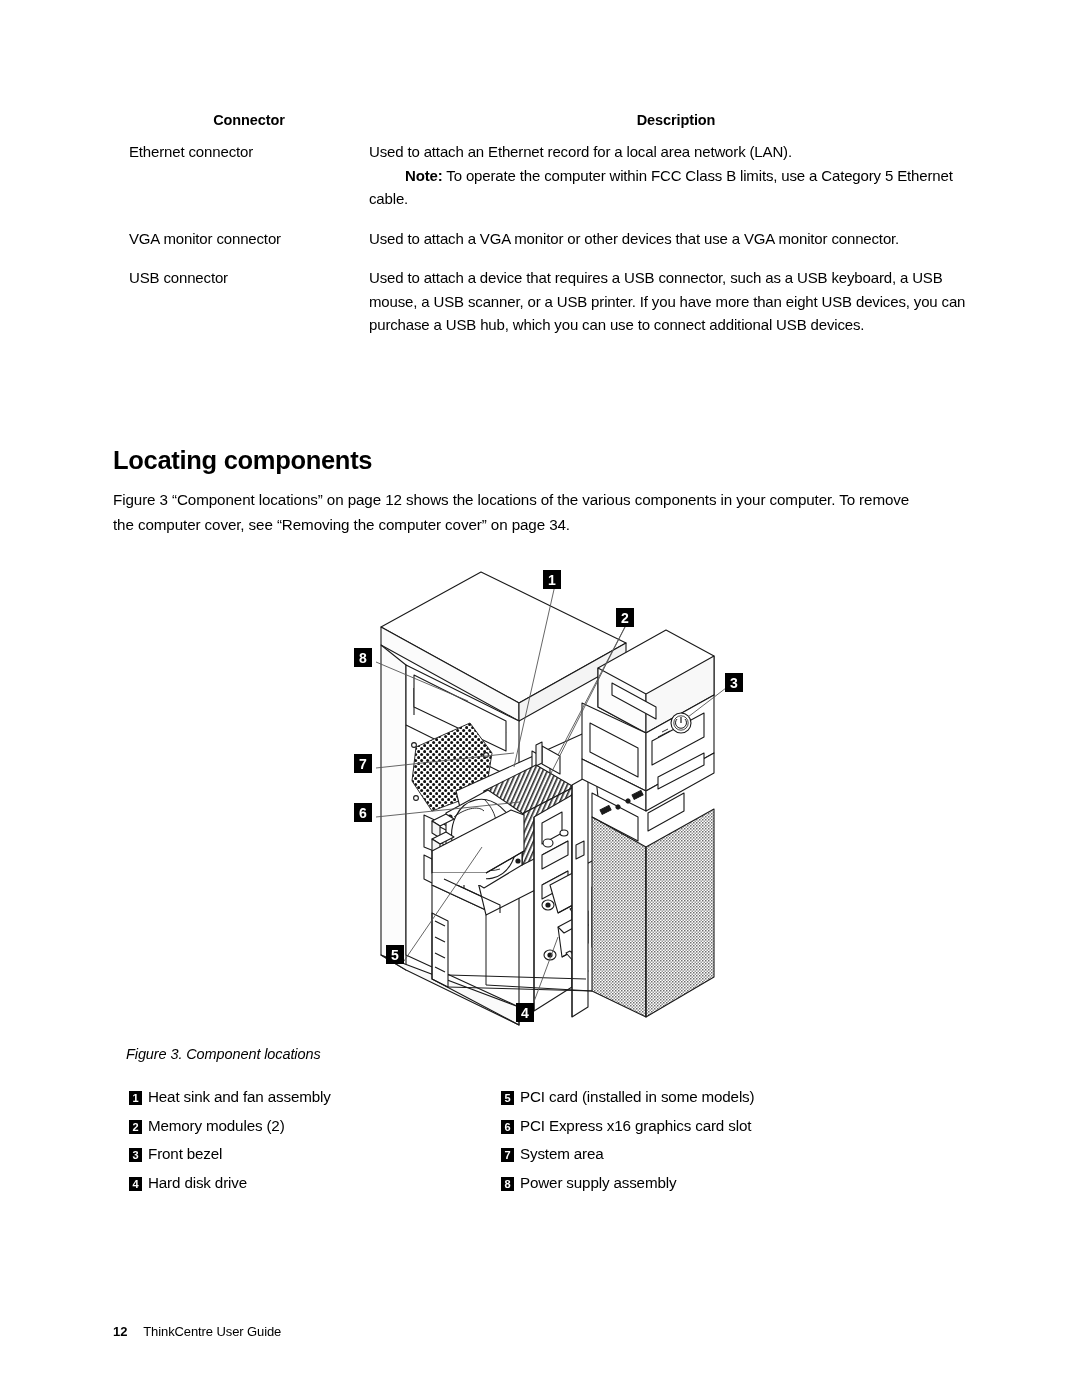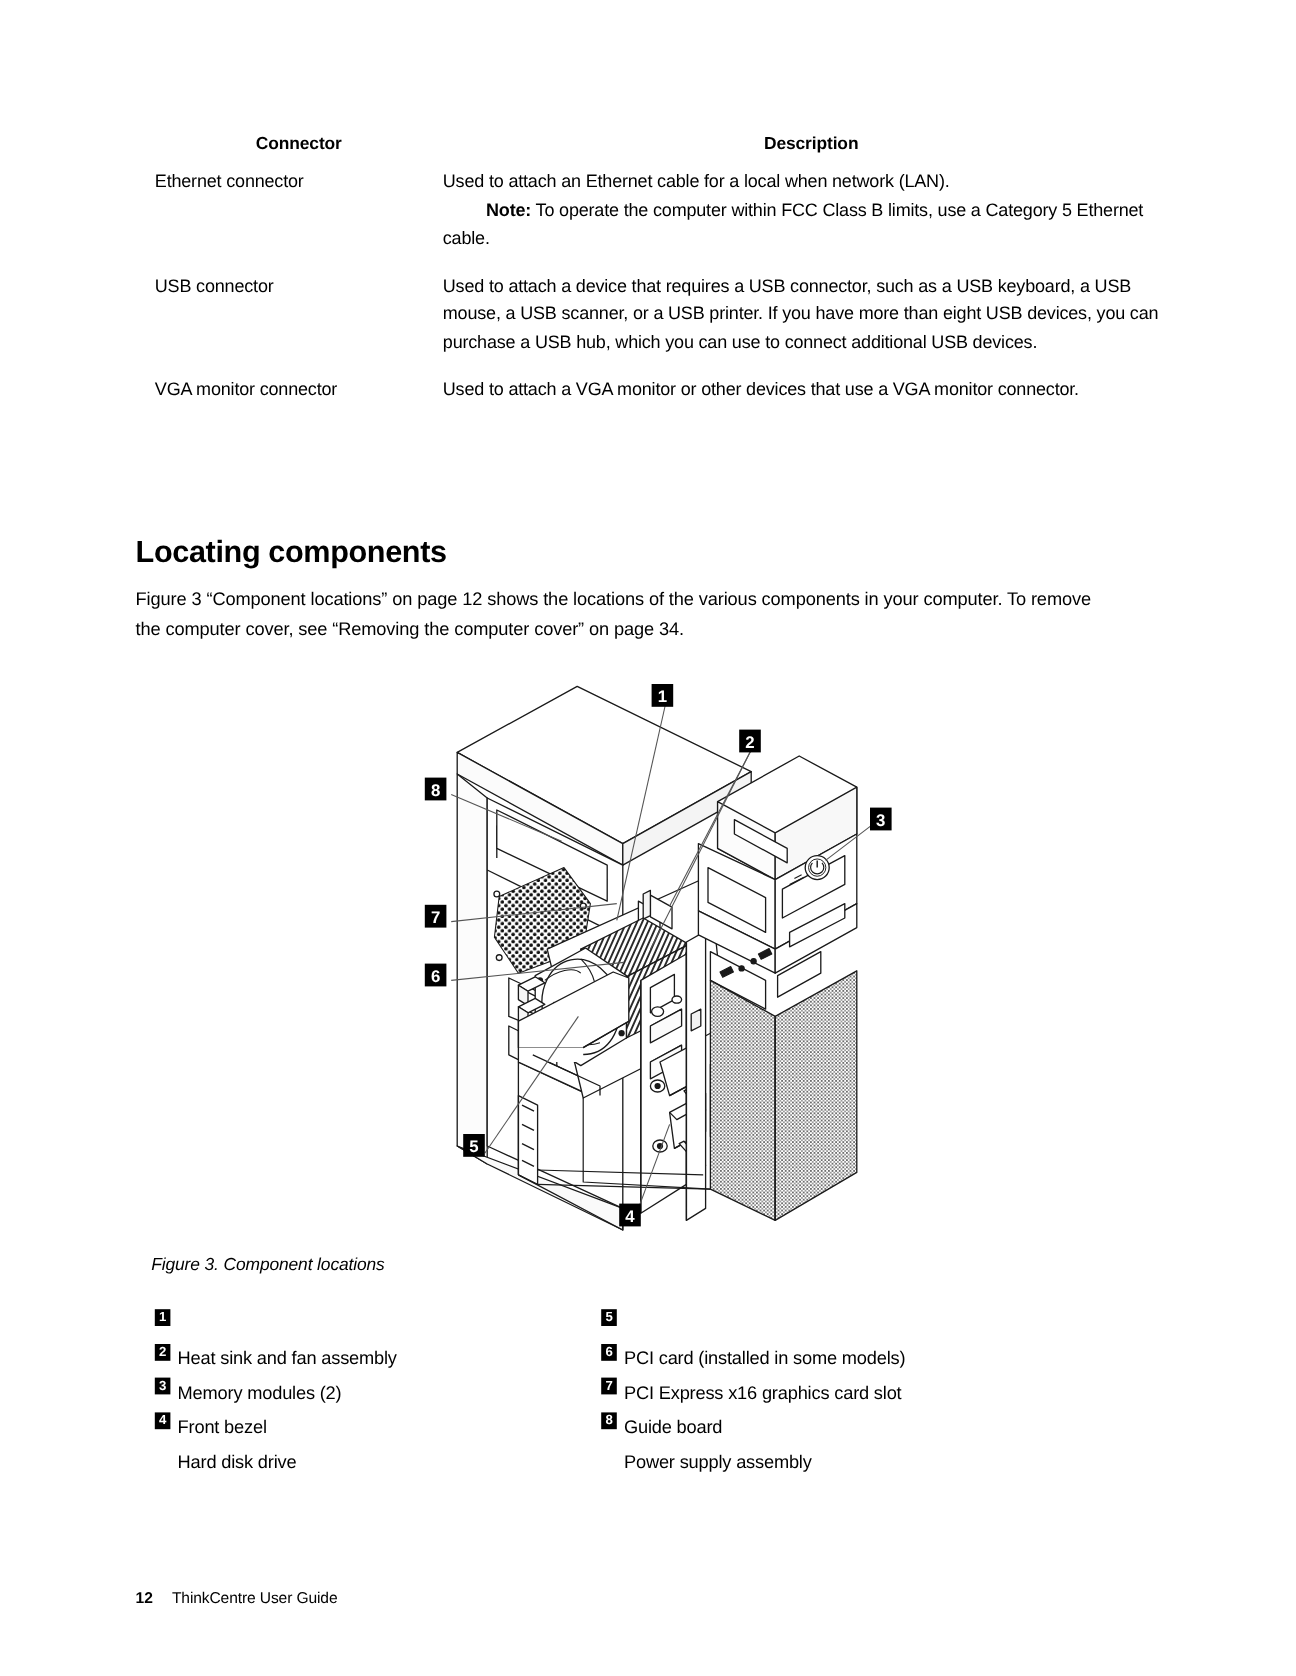--- a/index.html
+++ b/index.html
@@ -127,21 +127,21 @@
     font-weight: bold;
     font-family: "Liberation Sans", sans-serif;
     width: 13px;
     height: 14px;
     line-height: 14px;
     text-align: center;
     margin-right: 6px;
     margin-top: 3px;
     flex: 0 0 auto;
   }
-  .legend-label { display: inline-block; margin-top: 36px; }
+  .legend-label { display: inline-block; }
 
   
   .footer {
     position: absolute;
     left: 97px;
     top: 1324px;
     font-size: 13px;
     letter-spacing: -0.1px;
   }
   .footer .pg {
@@ -158,31 +158,31 @@
     <thead>
       <tr>
         <th class="col-a">Connector</th>
         <th class="col-b">Description</th>
       </tr>
     </thead>
     <tbody>
       <tr>
         <td class="c-name">Ethernet connector</td>
         <td class="c-desc">
-          <span>Used to attach an Ethernet cable for a local when network (LAN).</span><br>
+          <span>Used to attach an Ethernet record for a local area network (LAN).</span><br>
           <span class="note-lbl">Note:</span><span> To operate the computer within FCC Class B limits, use a Category 5 Ethernet cable.</span>
         </td>
       </tr>
       <tr>
+        <td class="c-name">VGA monitor connector</td>
+        <td class="c-desc">Used to attach a VGA monitor or other devices that use a VGA monitor connector.</td>
+      </tr>
+      <tr>
         <td class="c-name">USB connector</td>
         <td class="c-desc">Used to attach a device that requires a USB connector, such as a USB keyboard, a USB mouse, a USB scanner, or a USB printer. If you have more than eight USB devices, you can purchase a USB hub, which you can use to connect additional USB devices.</td>
-      </tr>
-      <tr>
-        <td class="c-name">VGA monitor connector</td>
-        <td class="c-desc">Used to attach a VGA monitor or other devices that use a VGA monitor connector.</td>
       </tr>
     </tbody>
   </table>
 
   <div class="section-head">Locating components</div>
 
   <div class="intro">Figure 3 “Component locations” on page 12 shows the locations of the various components in your computer. To remove the computer cover, see “Removing the computer cover” on page 34.</div>
 
   <div class="figure-wrap">
     <svg width="440" height="485" viewBox="0 0 440 485" xmlns="http://www.w3.org/2000/svg">
@@ -451,21 +451,21 @@
       <div class="legend-item">
         <span class="num-box">5</span>
         <span class="legend-label">PCI card (installed in some models)</span>
       </div>
       <div class="legend-item">
         <span class="num-box">6</span>
         <span class="legend-label">PCI Express x16 graphics card slot</span>
       </div>
       <div class="legend-item">
         <span class="num-box">7</span>
-        <span class="legend-label">Guide board</span>
+        <span class="legend-label">System area</span>
       </div>
       <div class="legend-item">
         <span class="num-box">8</span>
         <span class="legend-label">Power supply assembly</span>
       </div>
     </div>
   </div>
 
   <div class="footer">
     <span class="pg">12</span><span>ThinkCentre User Guide</span>

